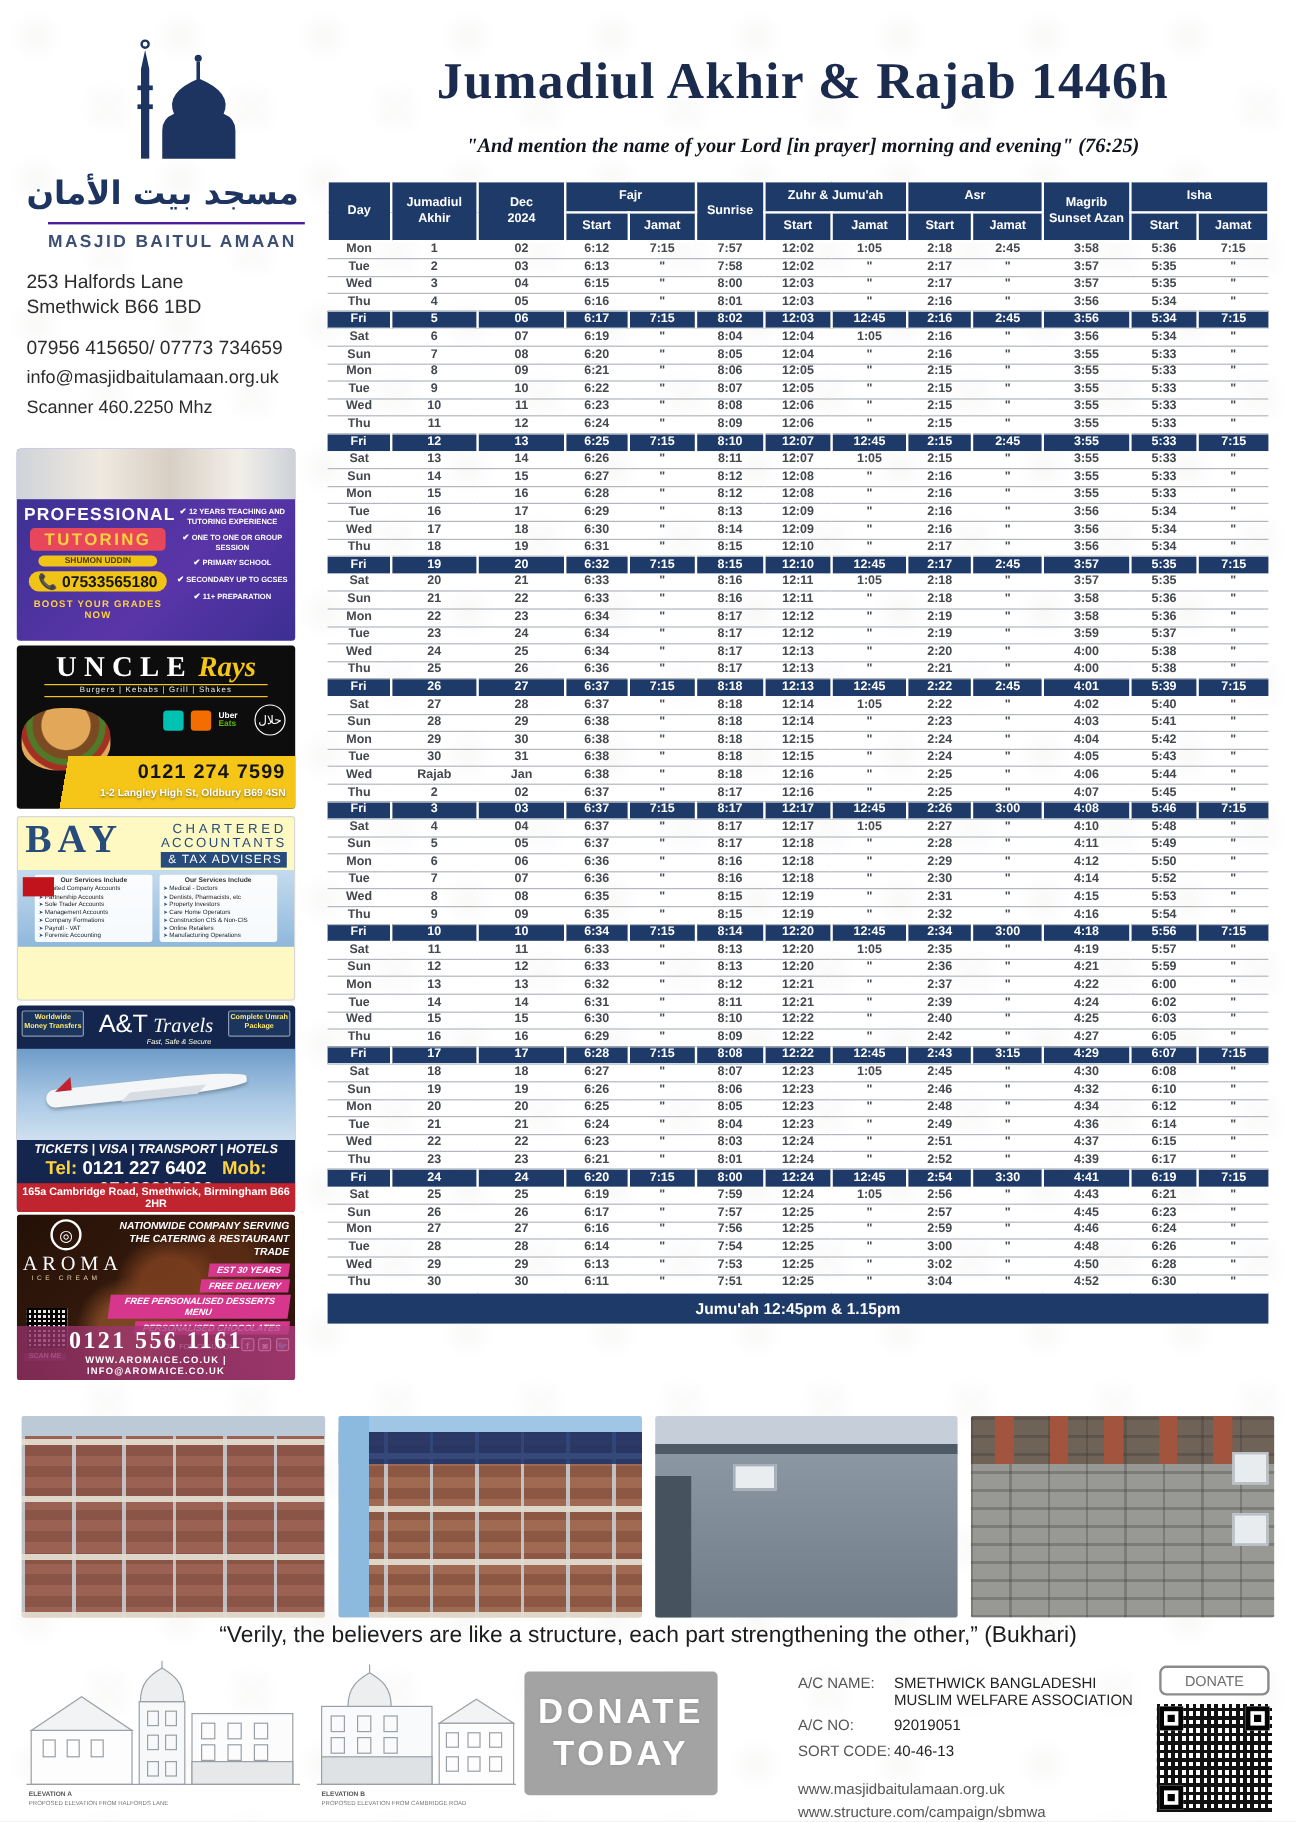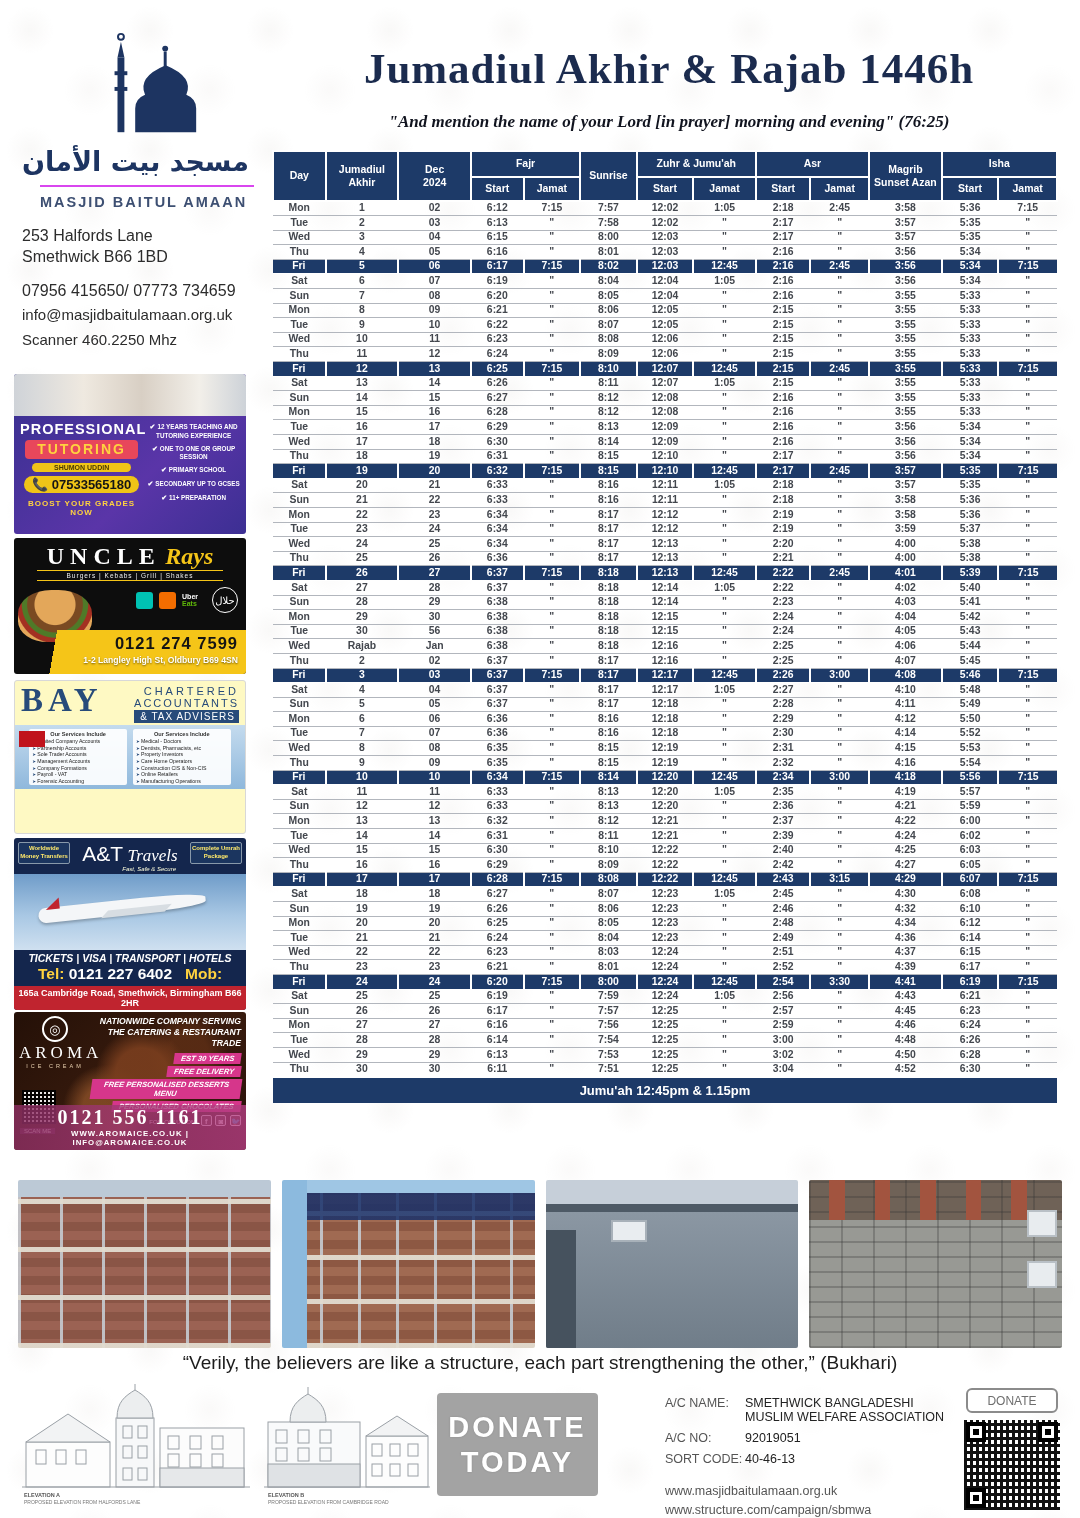--- a/index.html
+++ b/index.html
@@ -15,21 +15,21 @@
     background:
       radial-gradient(circle at 30px 30px, rgba(180,170,160,.14) 0 2px, transparent 24px),
       radial-gradient(circle at 90px 90px, rgba(180,170,160,.12) 0 2px, transparent 26px);
     background-size:120px 120px; opacity:.5; pointer-events:none;
   }
 
   
   .sidebar { position:absolute; left:22px; top:26px; width:250px; text-align:left; }
   .logo { width:118px; height:118px; margin:0 auto; display:block; }
   .arabic-name { font-size:27px; font-weight:bold; color:#1d3461; margin-top:2px; font-family:"DejaVu Sans", sans-serif; }
-  .masjid-name { margin:8px 18px 0; padding-top:7px; border-top:2px solid #d946ef;
+  .masjid-name { margin:8px 18px 0; padding-top:7px; border-top:2px solid #4c1d95;
     font-size:14.5px; font-weight:bold; letter-spacing:2px; color:#3d4f72; }
   .contact { margin-top:16px; font-size:16px; color:#2c2c2c; line-height:1.3; }
   .contact .phones { margin-top:13px; }
   .contact .email { margin-top:4px; font-size:15px; }
   .contact .scanner { margin-top:5px; font-size:15px; }
 
   .ad { position:absolute; left:14px; width:232px; border-radius:3px; overflow:hidden; }
 
   
   .ad-tutoring { top:374px; height:160px; background:linear-gradient(135deg,#37308f 0%,#5a35a8 60%,#3c2f93 100%); }
@@ -865,21 +865,21 @@
             <td>"</td>
             <td>2:24</td>
             <td>"</td>
             <td>4:04</td>
             <td>5:42</td>
             <td>"</td>
           </tr>
           <tr>
             <td>Tue</td>
             <td>30</td>
-            <td>56</td>
+            <td>31</td>
             <td>6:38</td>
             <td>"</td>
             <td>8:18</td>
             <td>12:15</td>
             <td>"</td>
             <td>2:24</td>
             <td>"</td>
             <td>4:05</td>
             <td>5:43</td>
             <td>"</td>

